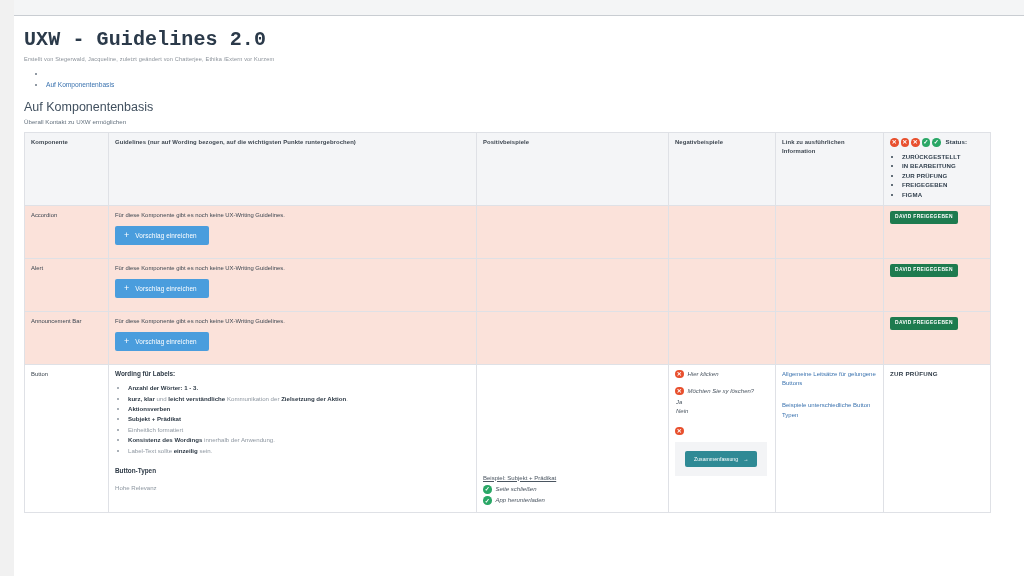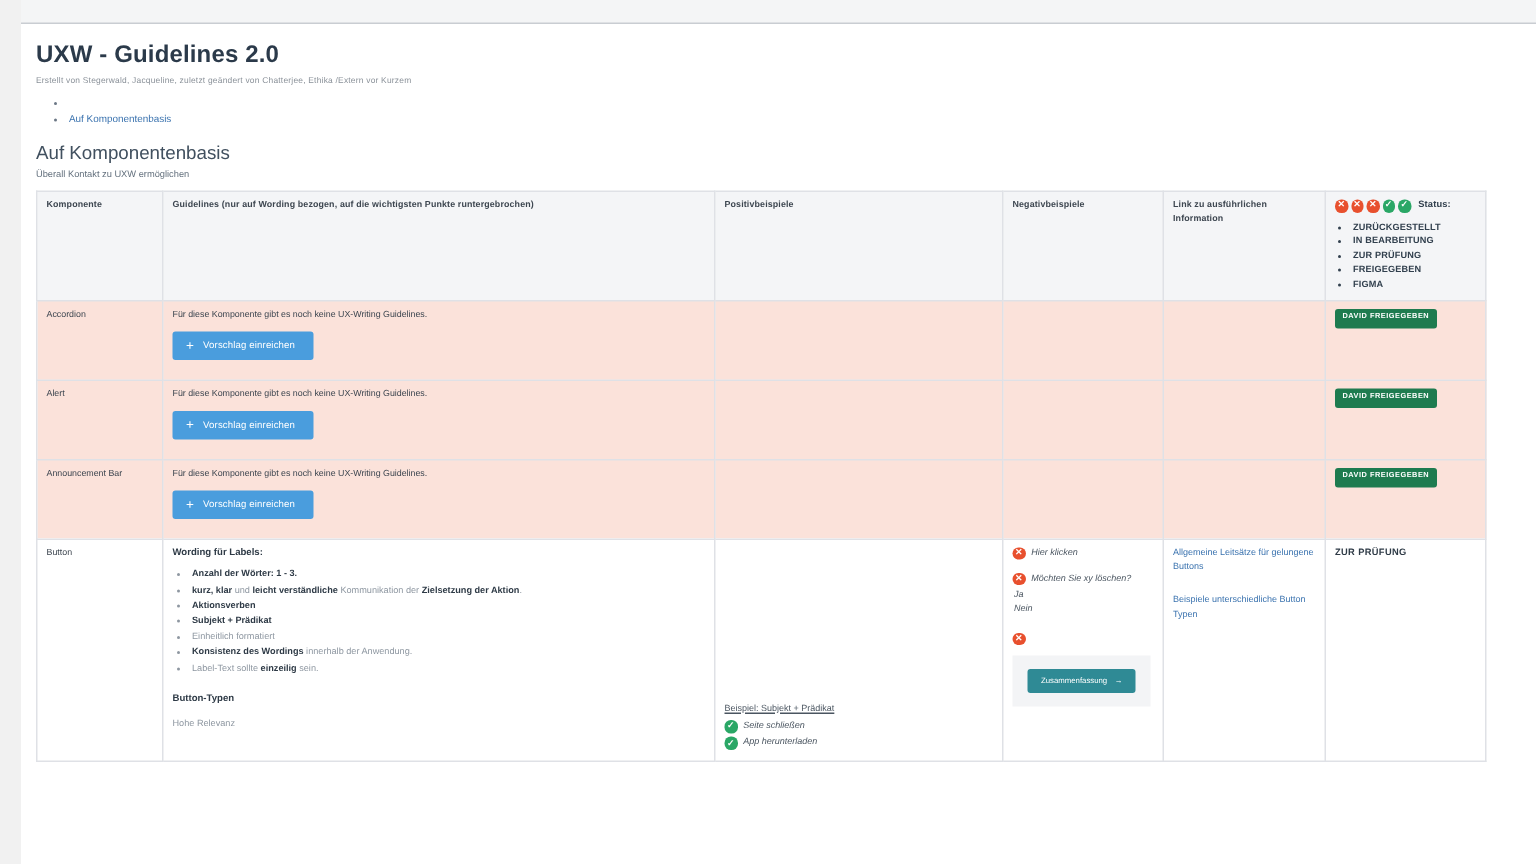--- a/index.html
+++ b/index.html
@@ -13,22 +13,22 @@
   }
   #page {
     position: absolute; left: 14px; top: 0; width: 1010px; height: 576px;
     background: #ffffff;
     overflow: hidden;
   }
   .topstrip { height: 16px; background: #f4f5f6; border-bottom: 1px solid #c9cdd2; }
   .content { padding: 8px 10px 0 10px; }
 
   h1.page-title {
-    font-size: 16px; font-weight: bold; color: #2b3a4a;
-    margin: 4px 0 5px 0; letter-spacing: 0.1px;
+    font-size: 20px; font-weight: bold; color: #2b3a4a;
+    margin: 4px 0 5px 0; letter-spacing: 0.1px; font-family: Liberation Mono, monospace;
   }
   .byline { font-size: 5.6px; color: #8a9199; margin: 0 0 6px 0; letter-spacing: 0.15px; }
 
   ul.toc { list-style: disc; margin: 4px 0 10px 0; padding-left: 22px; }
   ul.toc li { font-size: 6.6px; color: #6b7785; line-height: 11px; }
   ul.toc li a { color: #3b73af; text-decoration: none; font-size: 6.6px; }
 
   h2.section-title {
     font-size: 12.5px; font-weight: normal; color: #41505f;
     margin: 6px 0 4px 0;

